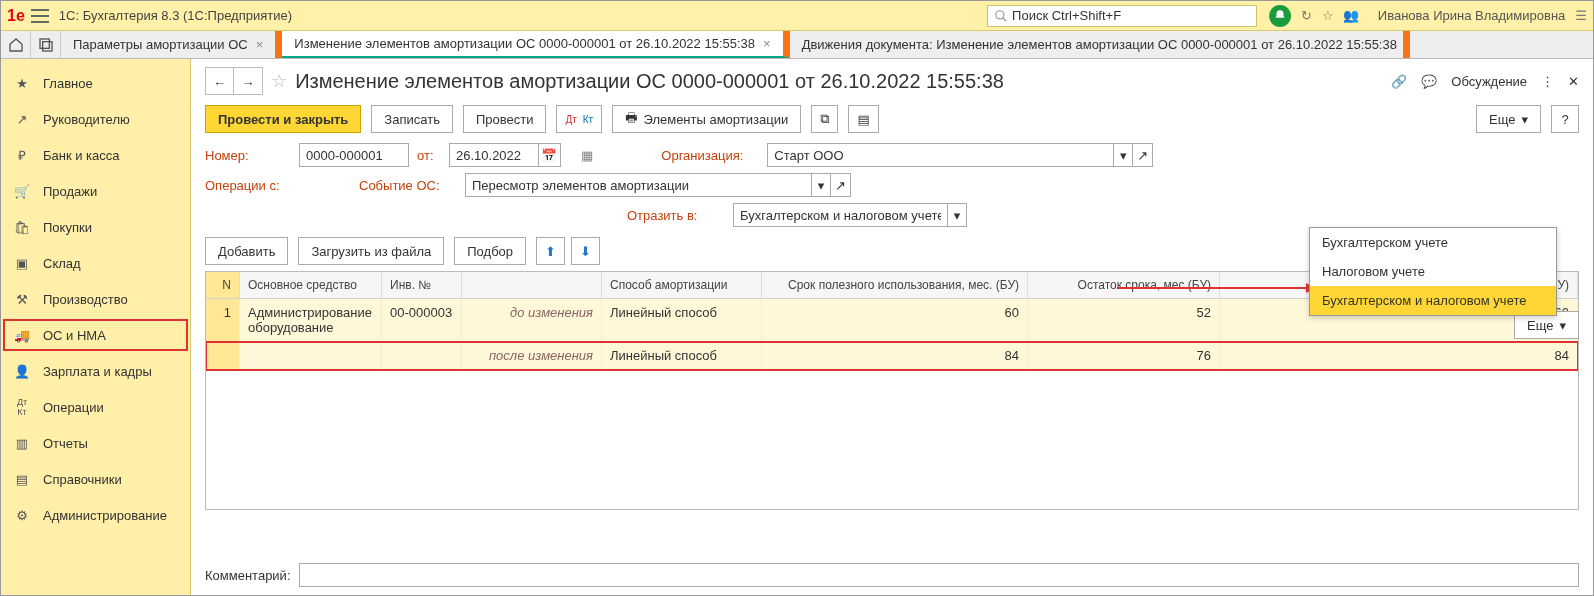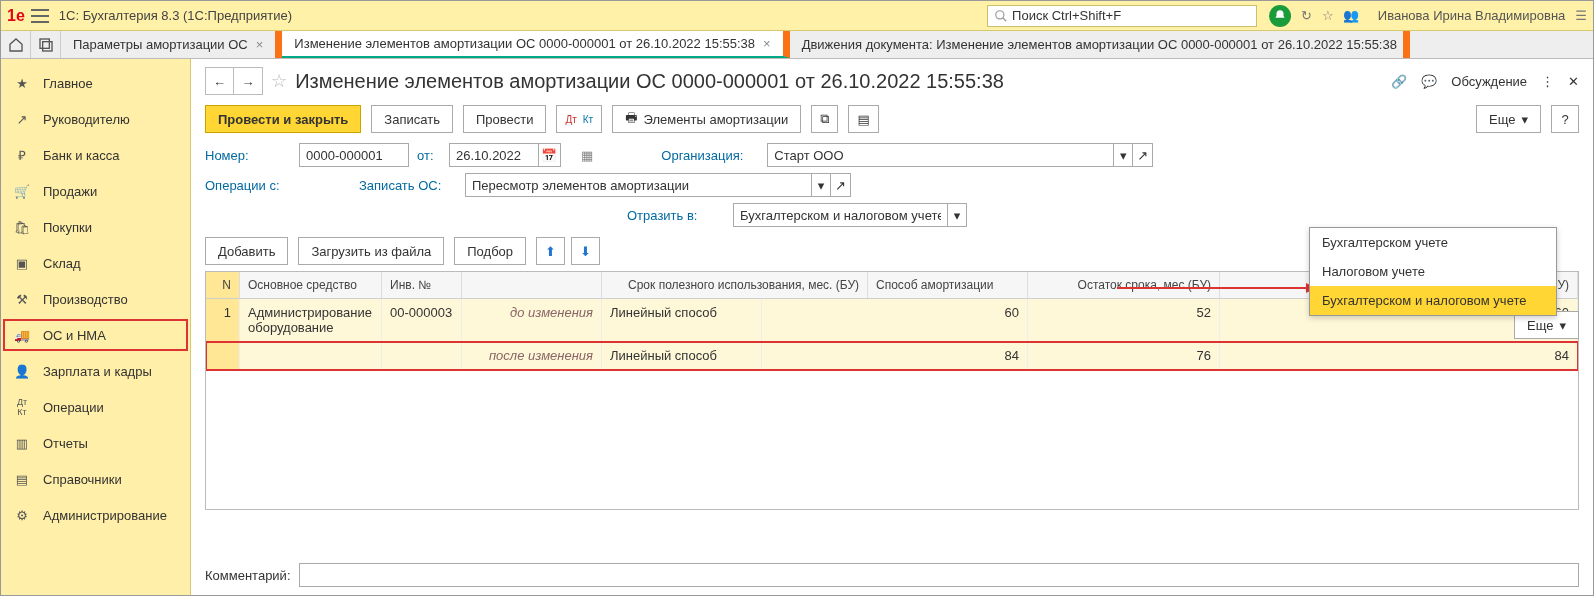--- a/index.html
+++ b/index.html
@@ -35,21 +35,21 @@
   .page-title{font-size:20px;color:#333;flex:1}
   .head-right{display:flex;align-items:center;gap:14px;color:#555}
   .head-right .ico{cursor:pointer}
   .toolbar{display:flex;align-items:center;gap:10px;margin-bottom:10px}
   .btn{height:28px;padding:0 12px;border:1px solid #aaa;background:#fff;cursor:pointer;display:flex;align-items:center;gap:6px}
   .btn.primary{background:#ffd633;border-color:#cca400;font-weight:bold}
   .btn.icon-only{padding:0 8px}
   .more-btn{margin-left:auto}
   .help-btn{width:28px;justify-content:center}
   .form-row{display:flex;align-items:center;gap:8px;margin-bottom:6px}
-  .lbl{min-width:86px;color:#0369a1}
+  .lbl{min-width:86px;color:#c2410c}
   .inp{height:24px;border:1px solid #aaa;padding:0 6px;background:#fff}
   .inp.date{width:90px}
   .date-wrap{display:flex}
   .date-btn{width:22px;height:24px;border:1px solid #aaa;border-left:none;display:flex;align-items:center;justify-content:center;cursor:pointer;background:#fff}
   .combo{display:flex}
   .combo .inp{border-right:none}
   .combo-btn{width:20px;height:24px;border:1px solid #aaa;display:flex;align-items:center;justify-content:center;cursor:pointer;background:#fff}
   .combo-btn+.combo-btn{border-left:none}
   .form-right{margin-left:60px;display:flex;align-items:center;gap:4px}
   .form-right .lbl{min-width:102px}
@@ -257,21 +257,21 @@
         <div class="combo">
             <input class="inp" style="width: 346px;" value="Старт ООО">
             <div class="combo-btn">▾</div>
             <div class="combo-btn">↗</div>
           </div>
       </div>
     </div>
     <div class="form-row">
       <span class="lbl">Операции с:</span>
       <div class="form-right">
-        <span class="lbl">Записать ОС:</span>
+        <span class="lbl">Событие ОС:</span>
         <div class="combo">
             <input class="inp" style="width: 346px;" value="Пересмотр элементов амортизации">
             <div class="combo-btn">▾</div>
             <div class="combo-btn">↗</div>
           </div>
       </div>
     </div>
     <div class="form-row">
       <span class="lbl" style="visibility:hidden">.</span>
       <span style="width:260px"></span>
@@ -307,22 +307,22 @@
         <span>Еще</span>
         <span> ▾</span>
       </button>
 
     <div class="grid">
       <div class="grid-head">
         <div class="gh c-n">N</div>
         <div class="gh c-os">Основное средство</div>
         <div class="gh c-inv">Инв. №</div>
         <div class="gh c-chg"></div>
+        <div class="gh c-met">Способ амортизации</div>
         <div class="gh c-bu num-cell">Срок полезного использования, мес. (БУ)</div>
-        <div class="gh c-met">Способ амортизации</div>
         <div class="gh c-ost num-cell">Остаток срока, мес (БУ)</div>
         <div class="gh c-nu num-cell">Срок полезного использования, мес. (НУ)</div>
       </div>
       <div class="grid-body">
         <div class="grid-row row-before">
           <div class="gc c-n">1</div>
           <div class="gc c-os">Администрирование оборудование</div>
           <div class="gc c-inv">00-000003</div>
           <div class="gc c-chg change-lbl">до изменения</div>
           <div class="gc c-met">Линейный способ</div>

